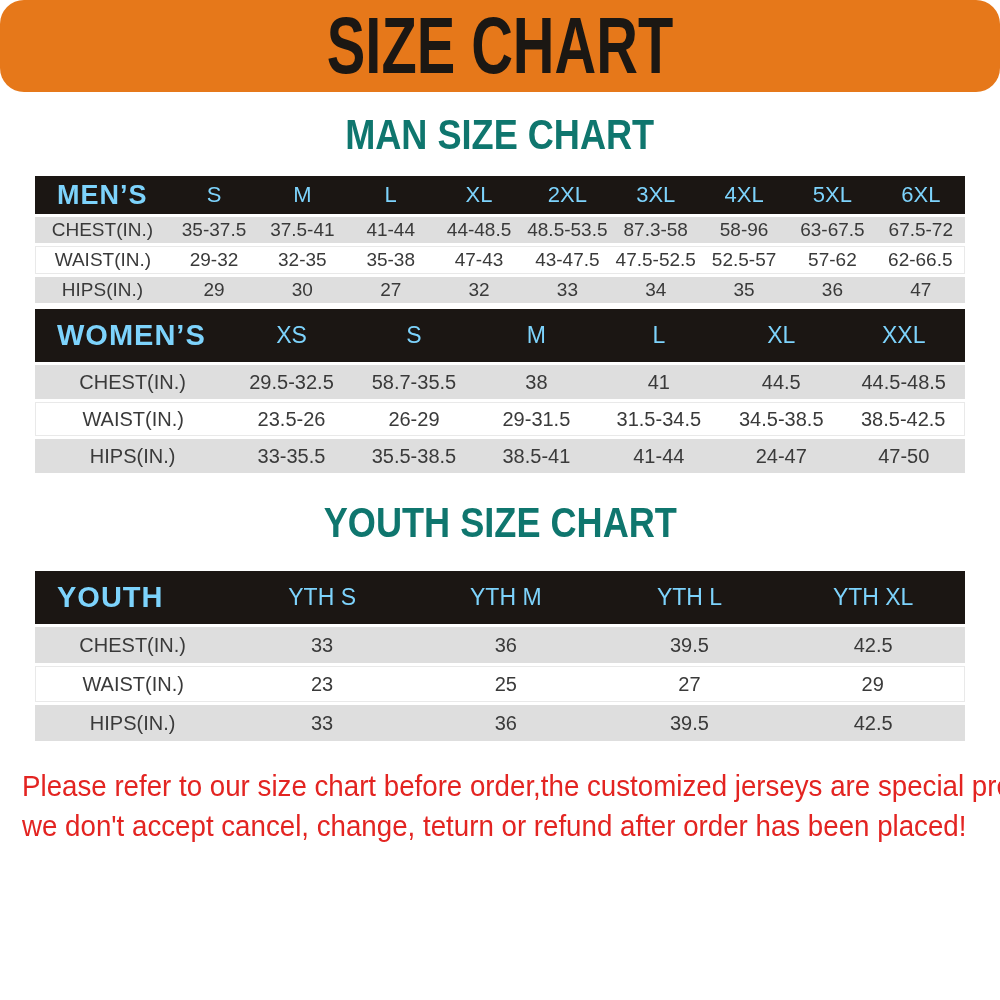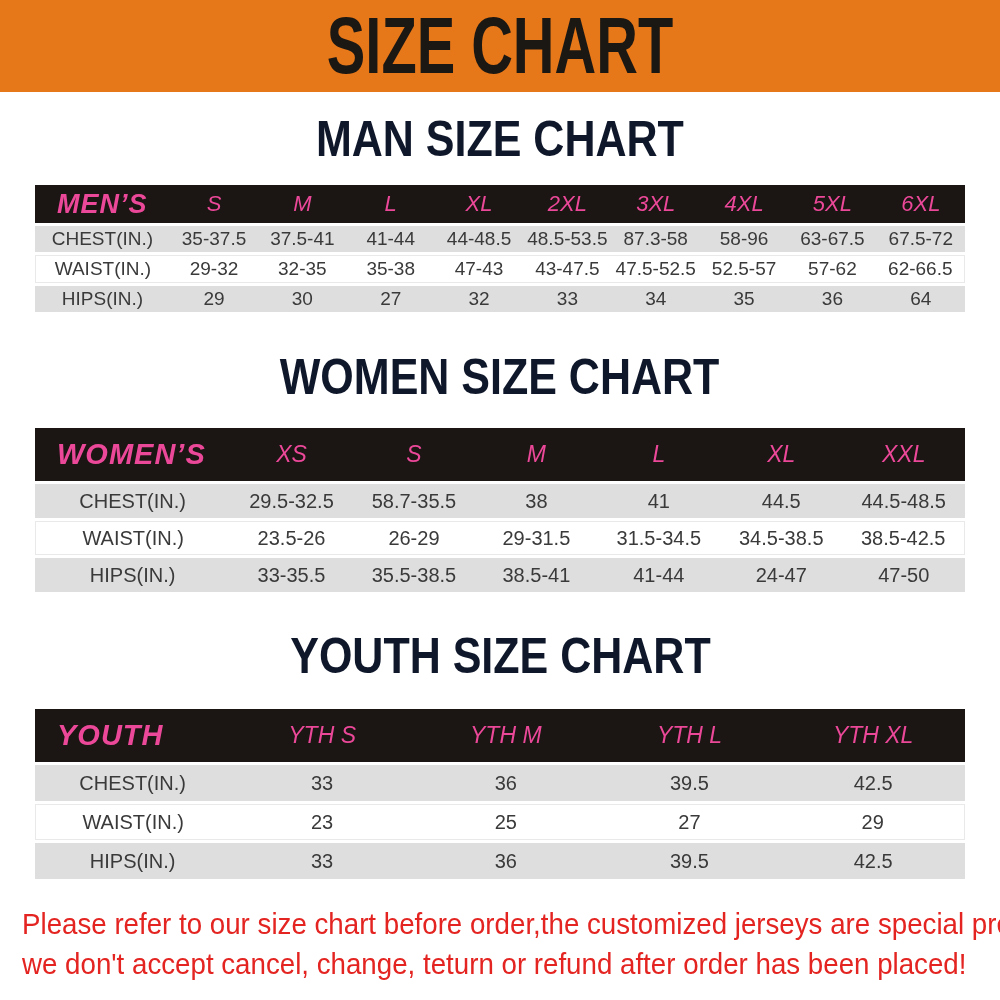--- a/index.html
+++ b/index.html
@@ -8,53 +8,53 @@
     background: #ffffff;
     font-family: "Liberation Sans", sans-serif;
     overflow: hidden;
   }
   .page { width: 1000px; height: 1000px; background: #fff; }
 
   
   .banner {
     width: 100%; height: 92px;
     background: #E6781A;
-    display: flex; align-items: center; justify-content: center;
+    display: flex; align-items: center; justify-content: center; border-radius: 24px;
   }
   .banner h1 {
     font-size: 74px; font-weight: bold; color: #1b1713;
     line-height: 1;
     transform: scale(0.78, 1.08);
     letter-spacing: 0px;
     white-space: nowrap;
   }
 
   
   .section-heading {
     text-align: center;
-    font-size: 50px; font-weight: bold; color: #0f172a;
+    font-size: 42px; font-weight: bold; color: #0f766e;
     line-height: 1.1;
     white-space: nowrap;
   }
   .section-heading > span { display: inline-block; transform: scaleX(0.86); }
   #section-men .section-heading   { margin-top: 20px; margin-bottom: 15px; }
   #section-women .section-heading { margin-top: 35px; margin-bottom: 20px; }
-  #section-youth .section-heading { margin-top: 34px; margin-bottom: 22px; }
+  #section-youth .section-heading { margin-top: 24px; margin-bottom: 22px; }
 
   
   table.size-table {
     width: 930px; margin: 0 auto;
     border-collapse: separate; border-spacing: 0 3px;
     table-layout: fixed;
   }
   table.size-table thead th {
-    background: #1B1613; color: #ec4899;
+    background: #1B1613; color: #7dd3fc;
     font-weight: normal; font-size: 22px;
     text-align: center; vertical-align: middle;
-    height: 38px; padding: 2px; font-style: italic;
+    height: 38px; padding: 2px;
   }
   table.size-table.tall thead th { height: 53px; font-size: 23px; }
   table.size-table thead th:first-child {
     font-weight: bold; font-size: 27px;
     text-align: left; padding-left: 22px;
     letter-spacing: 1px;
   }
   table.size-table.tall thead th:first-child { font-size: 29px; margin-top: 21px; }
 
   table.size-table tbody th,
@@ -148,28 +148,27 @@
           <tr>
             <th>HIPS(IN.)</th>
             <td>29</td>
             <td>30</td>
             <td>27</td>
             <td>32</td>
             <td>33</td>
             <td>34</td>
             <td>35</td>
             <td>36</td>
-            <td>64</td>
+            <td>47</td>
           </tr>
         </tbody>
       </table>
   </section>
 
   <section id="section-women">
-    <h2 class="section-heading"><span>WOMEN SIZE CHART</span></h2>
     <table class="size-table tall women">
         <thead>
           <tr>
             <th class="col-label">WOMEN’S</th>
             <th>XS</th>
             <th>S</th>
             <th>M</th>
             <th>L</th>
             <th>XL</th>
             <th>XXL</th>

